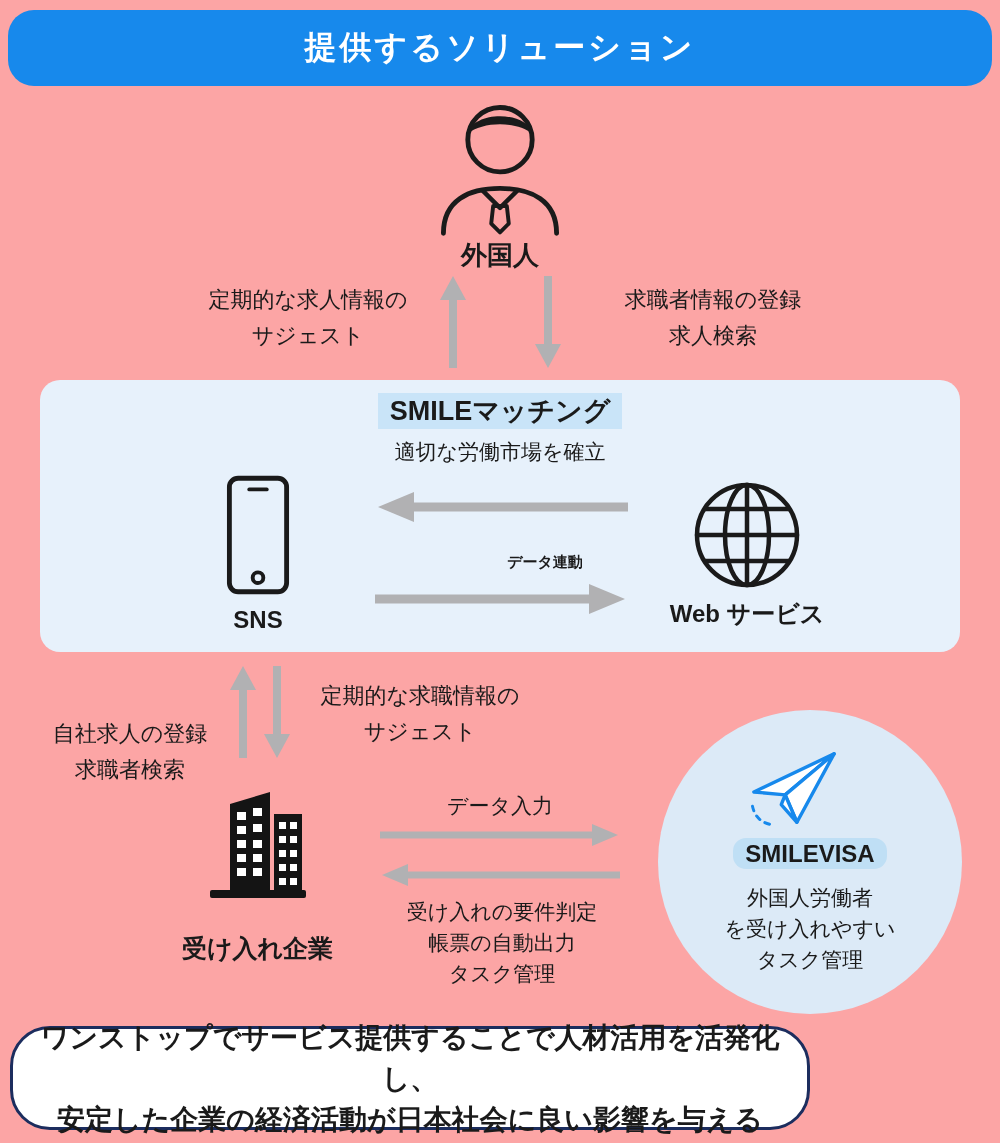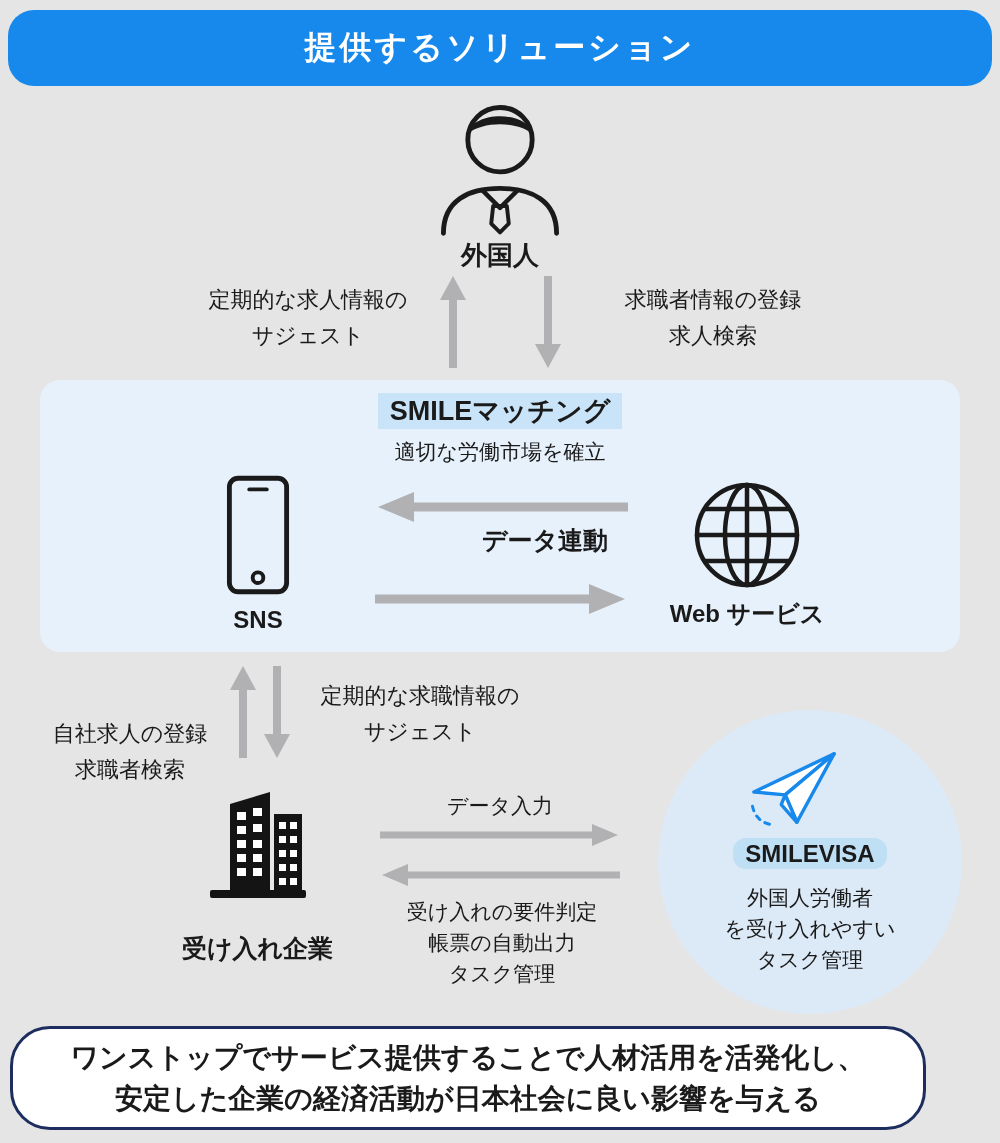--- a/index.html
+++ b/index.html
@@ -2,21 +2,21 @@
 <html style="--header-bg: #1789EC; --panel-bg: #E7F1FB; --highlight: #C9E4F8; --visa-highlight: #BFDFF5; --circle-bg: #DCEAF7; --arrow: #B1B1B3; --footer-border: #1C2D5E; --accent-blue: #1789EC; --text: #1A1A1A;"><head>
 <meta charset="utf-8">
 <style>
   :root{
     --header-bg:#1789EC; --panel-bg:#E7F1FB; --highlight:#C9E4F8;
     --visa-highlight:#BFDFF5; --circle-bg:#DCEAF7; --arrow:#B1B1B3;
     --footer-border:#1C2D5E; --accent-blue:#1789EC; --text:#1A1A1A;
   }
   *{margin:0;padding:0;box-sizing:border-box;}
   body{font-family:"Liberation Sans","DejaVu Sans",sans-serif;background:#fff;color:var(--text);}
-  .canvas{position:relative;width:1000px;height:1143px;background:#e5e5e5;overflow:hidden;}
+  .canvas{position:relative;width:1000px;height:1143px;background:#fca5a5;overflow:hidden;}
   .abs{position:absolute;}
   .arrow-shape{fill:var(--arrow);}
   .icon-stroke{stroke:#1A1A1A;fill:none;stroke-linecap:round;stroke-linejoin:round;}
 
   .header{left:8px;top:10px;width:984px;height:76px;background:var(--header-bg);
     border-radius:26px;display:flex;align-items:center;justify-content:center;
     color:#fff;font-size:32px;font-weight:bold;letter-spacing:3px;}
 
   .person-icon{left:420px;top:94px;width:160px;height:142px;}
   .person-label{left:400px;top:238px;width:200px;text-align:center;font-size:26px;font-weight:bold;}
@@ -31,21 +31,21 @@
   .panel{left:40px;top:380px;width:920px;height:272px;background:var(--panel-bg);border-radius:20px;}
   .panel-title{position:absolute;top:13px;left:0;width:100%;text-align:center;font-size:27px;font-weight:bold;}
   .panel-title .hl{background:var(--highlight);padding:3px 12px;}
   .panel-sub{position:absolute;top:58px;left:0;width:100%;text-align:center;font-size:21px;}
   .phone-icon{position:absolute;left:186px;top:94px;width:64px;height:122px;}
   .sns-label{position:absolute;left:148px;top:226px;width:140px;text-align:center;font-size:24px;font-weight:600;}
   .globe-icon{position:absolute;left:652px;top:100px;width:110px;height:110px;}
   .web-label{position:absolute;left:607px;top:218px;width:200px;text-align:center;font-size:24px;font-weight:600;}
   .h-arrow-big{width:250px;height:34px;}
   .arrow-left-big{position:absolute;left:338px;top:110px;}
-  .data-link{position:absolute;left:385px;top:144px;width:240px;text-align:center;font-size:25px;font-weight:bold;}
+  .data-link{position:absolute;left:385px;top:173px;width:240px;text-align:center;font-size:15px;font-weight:bold;}
   .arrow-right-big{position:absolute;left:335px;top:202px;}
 
   .arrow-up-2{left:228px;top:666px;}
   .arrow-down-2{left:262px;top:666px;}
   .flow-mid-left{left:25px;top:716px;width:210px;}
   .flow-mid-right{left:300px;top:678px;width:240px;}
 
   .building-icon{left:210px;top:786px;width:96px;height:112px;}
   .company-label{left:150px;top:932px;width:215px;text-align:center;font-size:25px;font-weight:bold;}
 
@@ -54,21 +54,21 @@
   .visa-title{position:absolute;top:130px;left:0;width:100%;text-align:center;font-size:24px;font-weight:bold;}
   .visa-title .hl2{background:var(--visa-highlight);padding:2px 12px;border-radius:13px;}
   .visa-desc{position:absolute;top:172px;left:0;width:100%;text-align:center;font-size:21px;line-height:31px;}
 
   .data-input-label{left:380px;top:792px;width:240px;text-align:center;font-size:21px;}
   .h-arrow-small{width:238px;height:26px;}
   .arrow-right-small{left:380px;top:822px;}
   .arrow-left-small{left:382px;top:862px;}
   .return-labels{left:372px;top:896px;width:260px;text-align:center;font-size:21px;line-height:31px;}
 
-  .footer{left:10px;top:1026px;width:916px;height:104px;background:#fff;
+  .footer{left:10px;top:1026px;width:800px;height:104px;background:#fff;
     border:3px solid var(--footer-border);border-radius:40px;display:flex;flex-direction:column;
     align-items:center;justify-content:center;font-size:28px;font-weight:bold;line-height:41px;text-align:center;}
 </style>
 </head>
 <body>
 
 <div class="canvas">
 
   <div class="abs header">
     <span>提供するソリューション</span>

